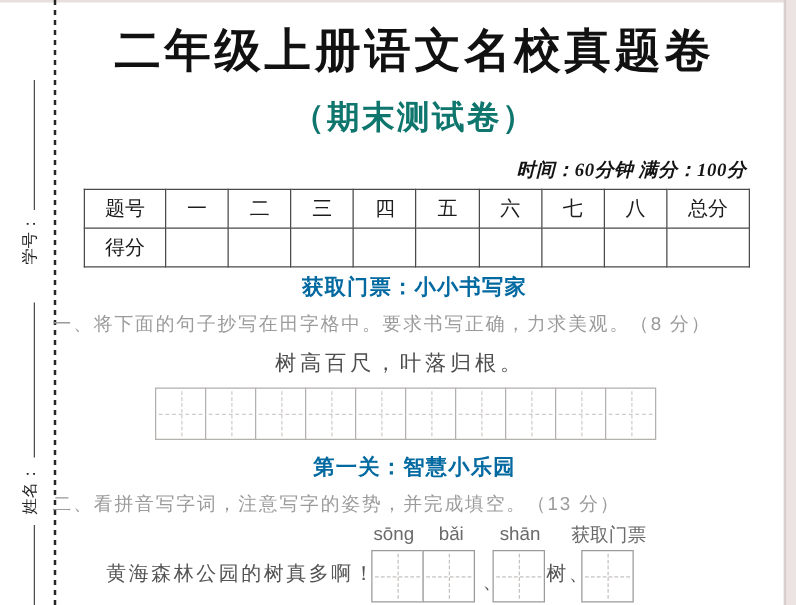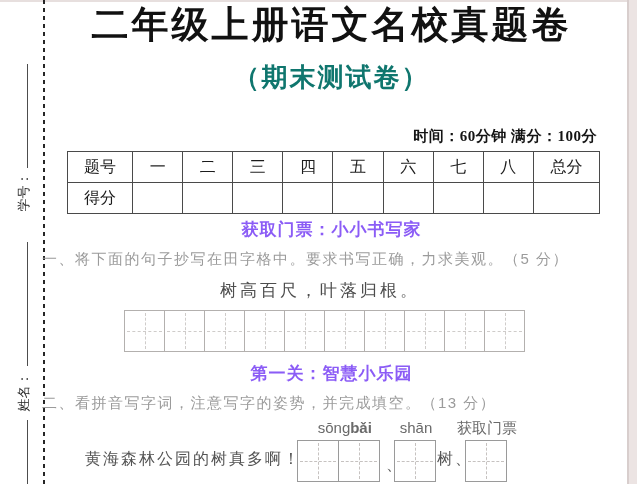--- a/index.html
+++ b/index.html
@@ -22,34 +22,34 @@
   .field-line.l3{top:420px;height:64px;}
   .v-label{
     position:absolute;width:48px;text-align:center;font-size:13px;color:#222;
     transform:rotate(-90deg);white-space:nowrap;font-family:"Liberation Serif",serif;
   }
   .v-label.sid{left:0px;top:183px;}
   .v-label.sname{left:0px;top:383px;}
 
   .content{position:absolute;left:40px;top:0;width:583px;}
 
-  .title{text-align:center;font-size:37px;font-weight:700;letter-spacing:3px;color:#111;}
+  .title{margin-top:16px;text-align:center;font-size:37px;font-weight:700;letter-spacing:3px;color:#111;}
   .subtitle{margin-top:10px;text-align:center;font-size:26px;font-weight:600;letter-spacing:2px;color:#0f766e;}
-  .meta{position:absolute;top:127px;right:26px;font-size:15px;font-weight:700;color:#141414;letter-spacing:0.5px;}
+  .meta{position:absolute;top:127px;right:26px;font-size:15px;font-weight:700;color:#141414;letter-spacing:0.5px;font-style:italic;}
 
   table.score{
     position:absolute;left:27px;top:151px;width:533px;border-collapse:collapse;table-layout:fixed;
   }
   table.score td{
     border:1px solid #4a4a4a;height:30px;text-align:center;vertical-align:middle;
     font-size:16px;color:#1c1c1c;padding:0;
   }
 
   .banner{position:absolute;left:0;width:583px;text-align:center;font-size:17px;font-weight:700;
-    color:#8b5cf6;font-family:"Liberation Sans",sans-serif;letter-spacing:1px;}
+    color:#0369a1;font-family:"Liberation Sans",sans-serif;letter-spacing:1px;}
   .banner.b1{top:218px;}
   .banner.b2{top:362px;}
 
   .question{position:absolute;left:2px;font-size:15px;color:#9b9b9b;
     font-family:"Liberation Sans",sans-serif;letter-spacing:1.5px;white-space:nowrap;}
   .question.q1{top:250px;}
   .question.q2{top:394px;}
 
   .copy-sentence{position:absolute;top:279px;left:0;width:560px;text-align:center;
     font-size:17px;color:#4d4d4d;letter-spacing:3px;}
@@ -66,22 +66,22 @@
   .ans-cell{position:relative;width:42px;height:42px;border:1px solid #9a9a9a;margin-left:-1px;box-sizing:border-box;background:#fff;}
   .ans-cell:first-child{margin-left:0;}
   .ans-cell::before{content:"";position:absolute;left:2px;right:2px;top:50%;border-top:1px dashed #c6c2c0;}
   .ans-cell::after{content:"";position:absolute;top:2px;bottom:2px;left:50%;border-left:1px dashed #c6c2c0;}
   .ans-box.box1{left:257px;}
   .ans-box.box2{left:354px;}
   .ans-box.box3{left:425px;}
 
   .pinyin{position:absolute;top:419px;width:60px;text-align:center;font-size:15px;color:#6a6a6a;
     font-family:"Liberation Sans",sans-serif;}
-  .pinyin.p1{left:264px;}
-  .pinyin.p2{left:291px;font-weight:bold;}
+  .pinyin.p1{left:245px;}
+  .pinyin.p2{left:291px;}
   .pinyin.p3{left:346px;}
   .pinyin.p4{left:417px;}
 
   .fill-text{position:absolute;font-size:16px;color:#545454;letter-spacing:2px;white-space:nowrap;}
   .fill-text.lead{left:45px;top:449px;}
   .fill-text.sep1{left:346px;top:455px;}
   .fill-text.sep2{left:397px;top:449px;}
   .fill-text.tail{left:469px;top:449px;}
 </style>
 </head>
@@ -140,21 +140,21 @@
         <td></td>
         <td></td>
         <td></td>
         <td></td>
         <td></td>
       </tr>
     </tbody>
       </table>
 
     <div class="banner b1">获取门票：小小书写家</div>
-    <div class="question q1">一、将下面的句子抄写在田字格中。要求书写正确，力求美观。（5 分）</div>
+    <div class="question q1">一、将下面的句子抄写在田字格中。要求书写正确，力求美观。（8 分）</div>
     <div class="copy-sentence">树高百尺，叶落归根。</div>
 
     <div class="tzg-grid">
       <div class="tzg-cell"></div>
       <div class="tzg-cell"></div>
       <div class="tzg-cell"></div>
       <div class="tzg-cell"></div>
       <div class="tzg-cell"></div>
       <div class="tzg-cell"></div>
       <div class="tzg-cell"></div>

